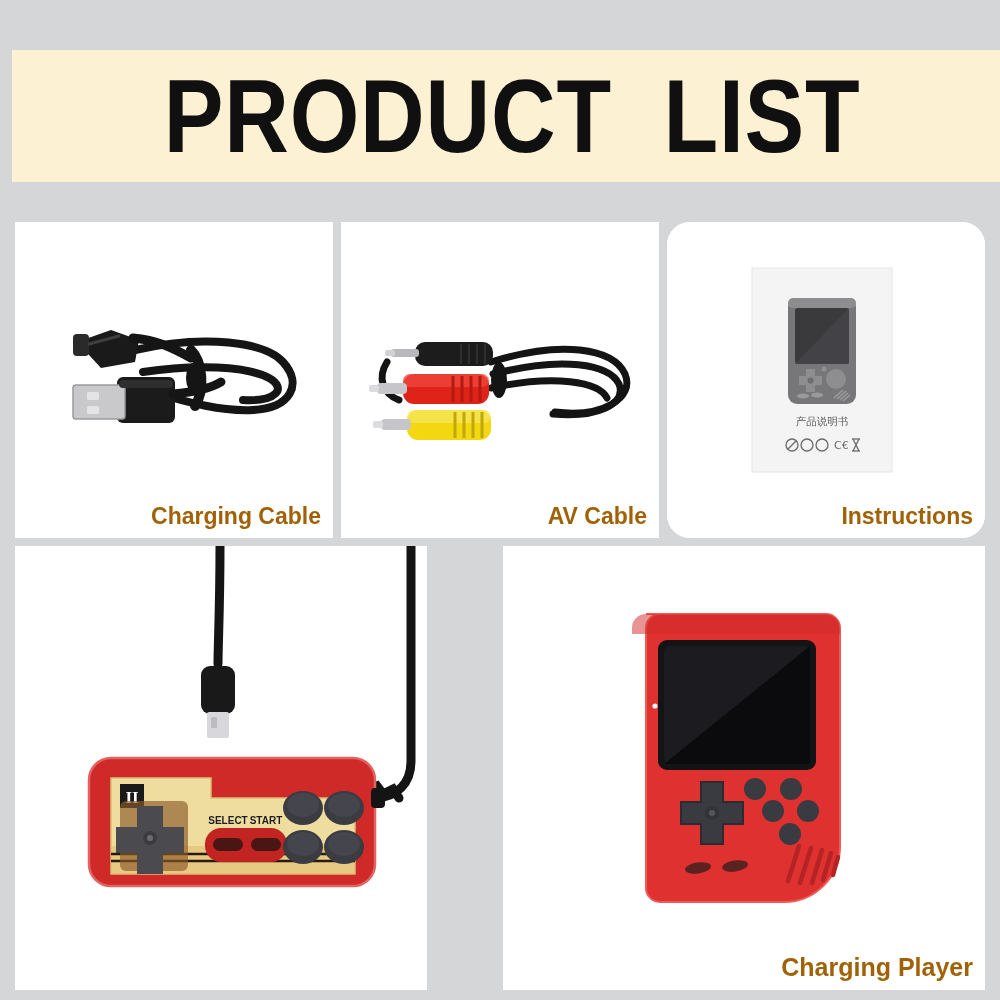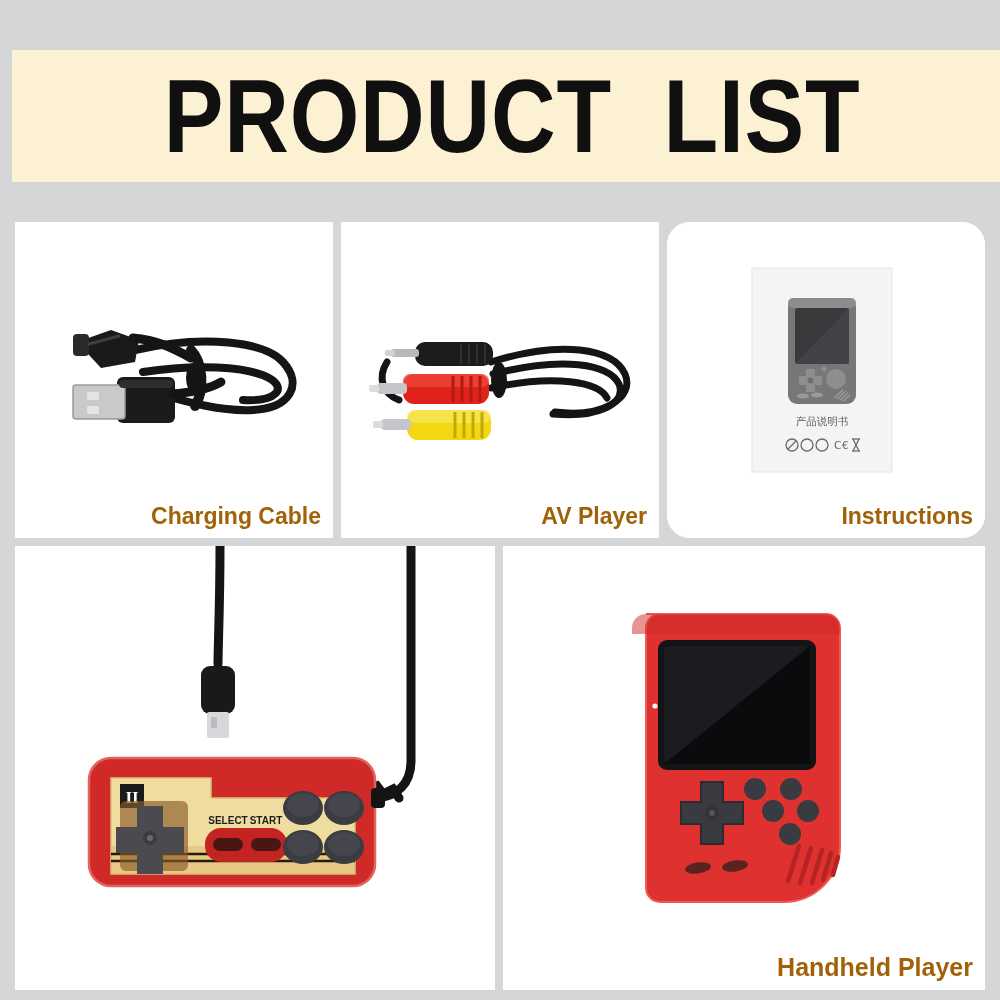--- a/index.html
+++ b/index.html
@@ -21,21 +21,21 @@
     letter-spacing:1px;transform:scaleX(.86);transform-origin:center;
     white-space:pre;font-family:"Liberation Sans","DejaVu Sans",sans-serif;
   }
 
   
   .grid{position:absolute;left:15px;top:222px;width:970px;height:768px;}
   .card{position:absolute;background:#fff;overflow:hidden;}
   .c1{left:0;top:0;width:318px;height:316px;}
   .c2{left:326px;top:0;width:318px;height:316px;}
   .c3{left:652px;top:0;width:318px;height:316px;border-radius:23px;}
-  .c4{left:0;top:324px;width:480px;height:444px;}
+  .c4{left:0;top:324px;width:412px;height:444px;}
   .c5{left:488px;top:324px;width:482px;height:444px;}
 
   .card-label{
     position:absolute;right:12px;bottom:8px;
     font-weight:bold;color:#a16207;white-space:nowrap;
     font-family:"Liberation Sans","DejaVu Sans",sans-serif;
   }
   .c1 .card-label,.c2 .card-label,.c3 .card-label{font-size:23px;}
   .c4 .card-label,.c5 .card-label{font-size:25px;}
 
@@ -127,21 +127,21 @@
               <line x1="114" y1="190" x2="114" y2="216"></line>
               <line x1="123" y1="190" x2="123" y2="216"></line>
               <line x1="132" y1="190" x2="132" y2="216"></line>
               <line x1="141" y1="190" x2="141" y2="216"></line>
             </g>
             <rect x="40" y="197" width="30" height="11" rx="4" fill="#c6c6ca"></rect>
             <rect x="32" y="199" width="10" height="7" rx="2" fill="#dcdce0"></rect>
           </g>
         </svg>
       </div>
-      <div class="card-label">AV Player</div>
+      <div class="card-label">AV Cable</div>
     </div>
 
     <div class="card c3">
       <div class="art">
         <svg width="318" height="316" viewBox="0 0 318 316">
           <rect width="318" height="316" fill="#ffffff"></rect>
 
           <rect x="85" y="46" width="140" height="204" fill="#f4f4f4"></rect>
           <rect x="85" y="46" width="140" height="204" fill="none" stroke="#e6e6e6" stroke-width="1"></rect>
 
@@ -279,17 +279,17 @@
             <g stroke="#b52424" stroke-width="4.5" stroke-linecap="round">
               <line x1="285" y1="335" x2="296" y2="300"></line>
               <line x1="297" y1="337" x2="308" y2="302"></line>
               <line x1="309" y1="337" x2="319" y2="304"></line>
               <line x1="320" y1="334" x2="328" y2="307"></line>
               <line x1="330" y1="329" x2="335" y2="311"></line>
             </g>
           </g>
         </svg>
       </div>
-      <div class="card-label">Handheld Player</div>
+      <div class="card-label">Charging Player</div>
     </div>
 
   </div>
 </div>
 
 </body></html>

